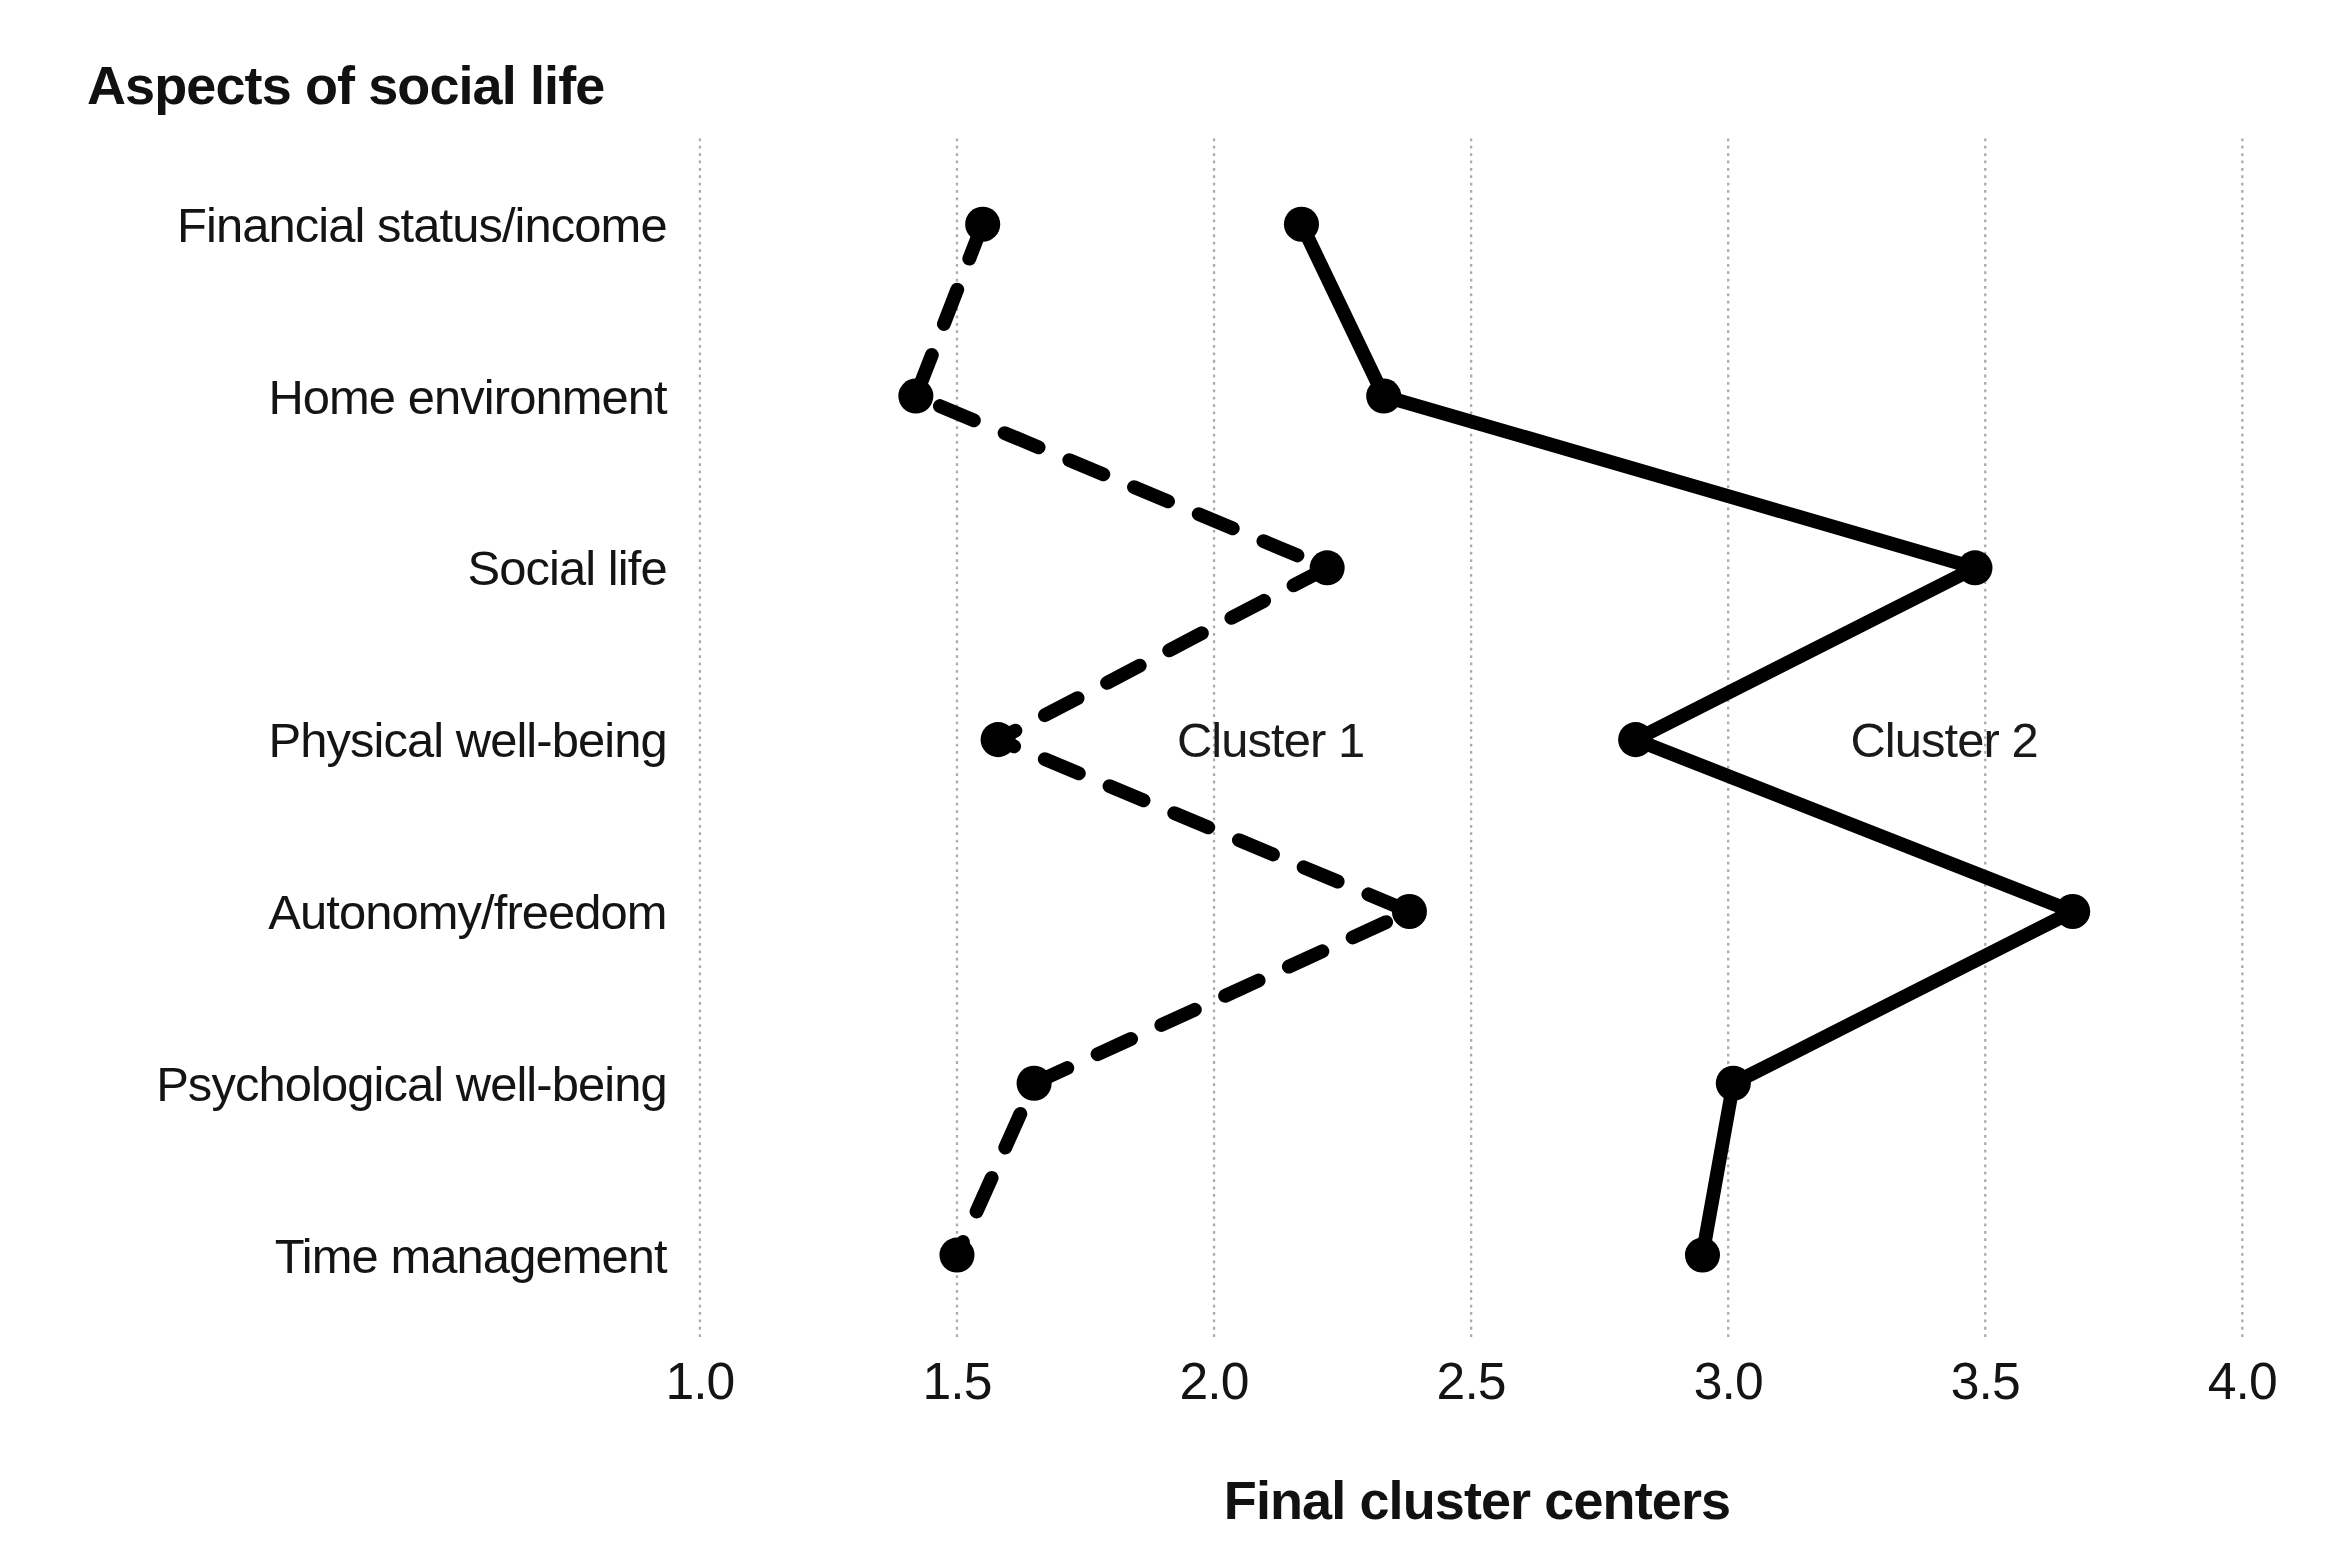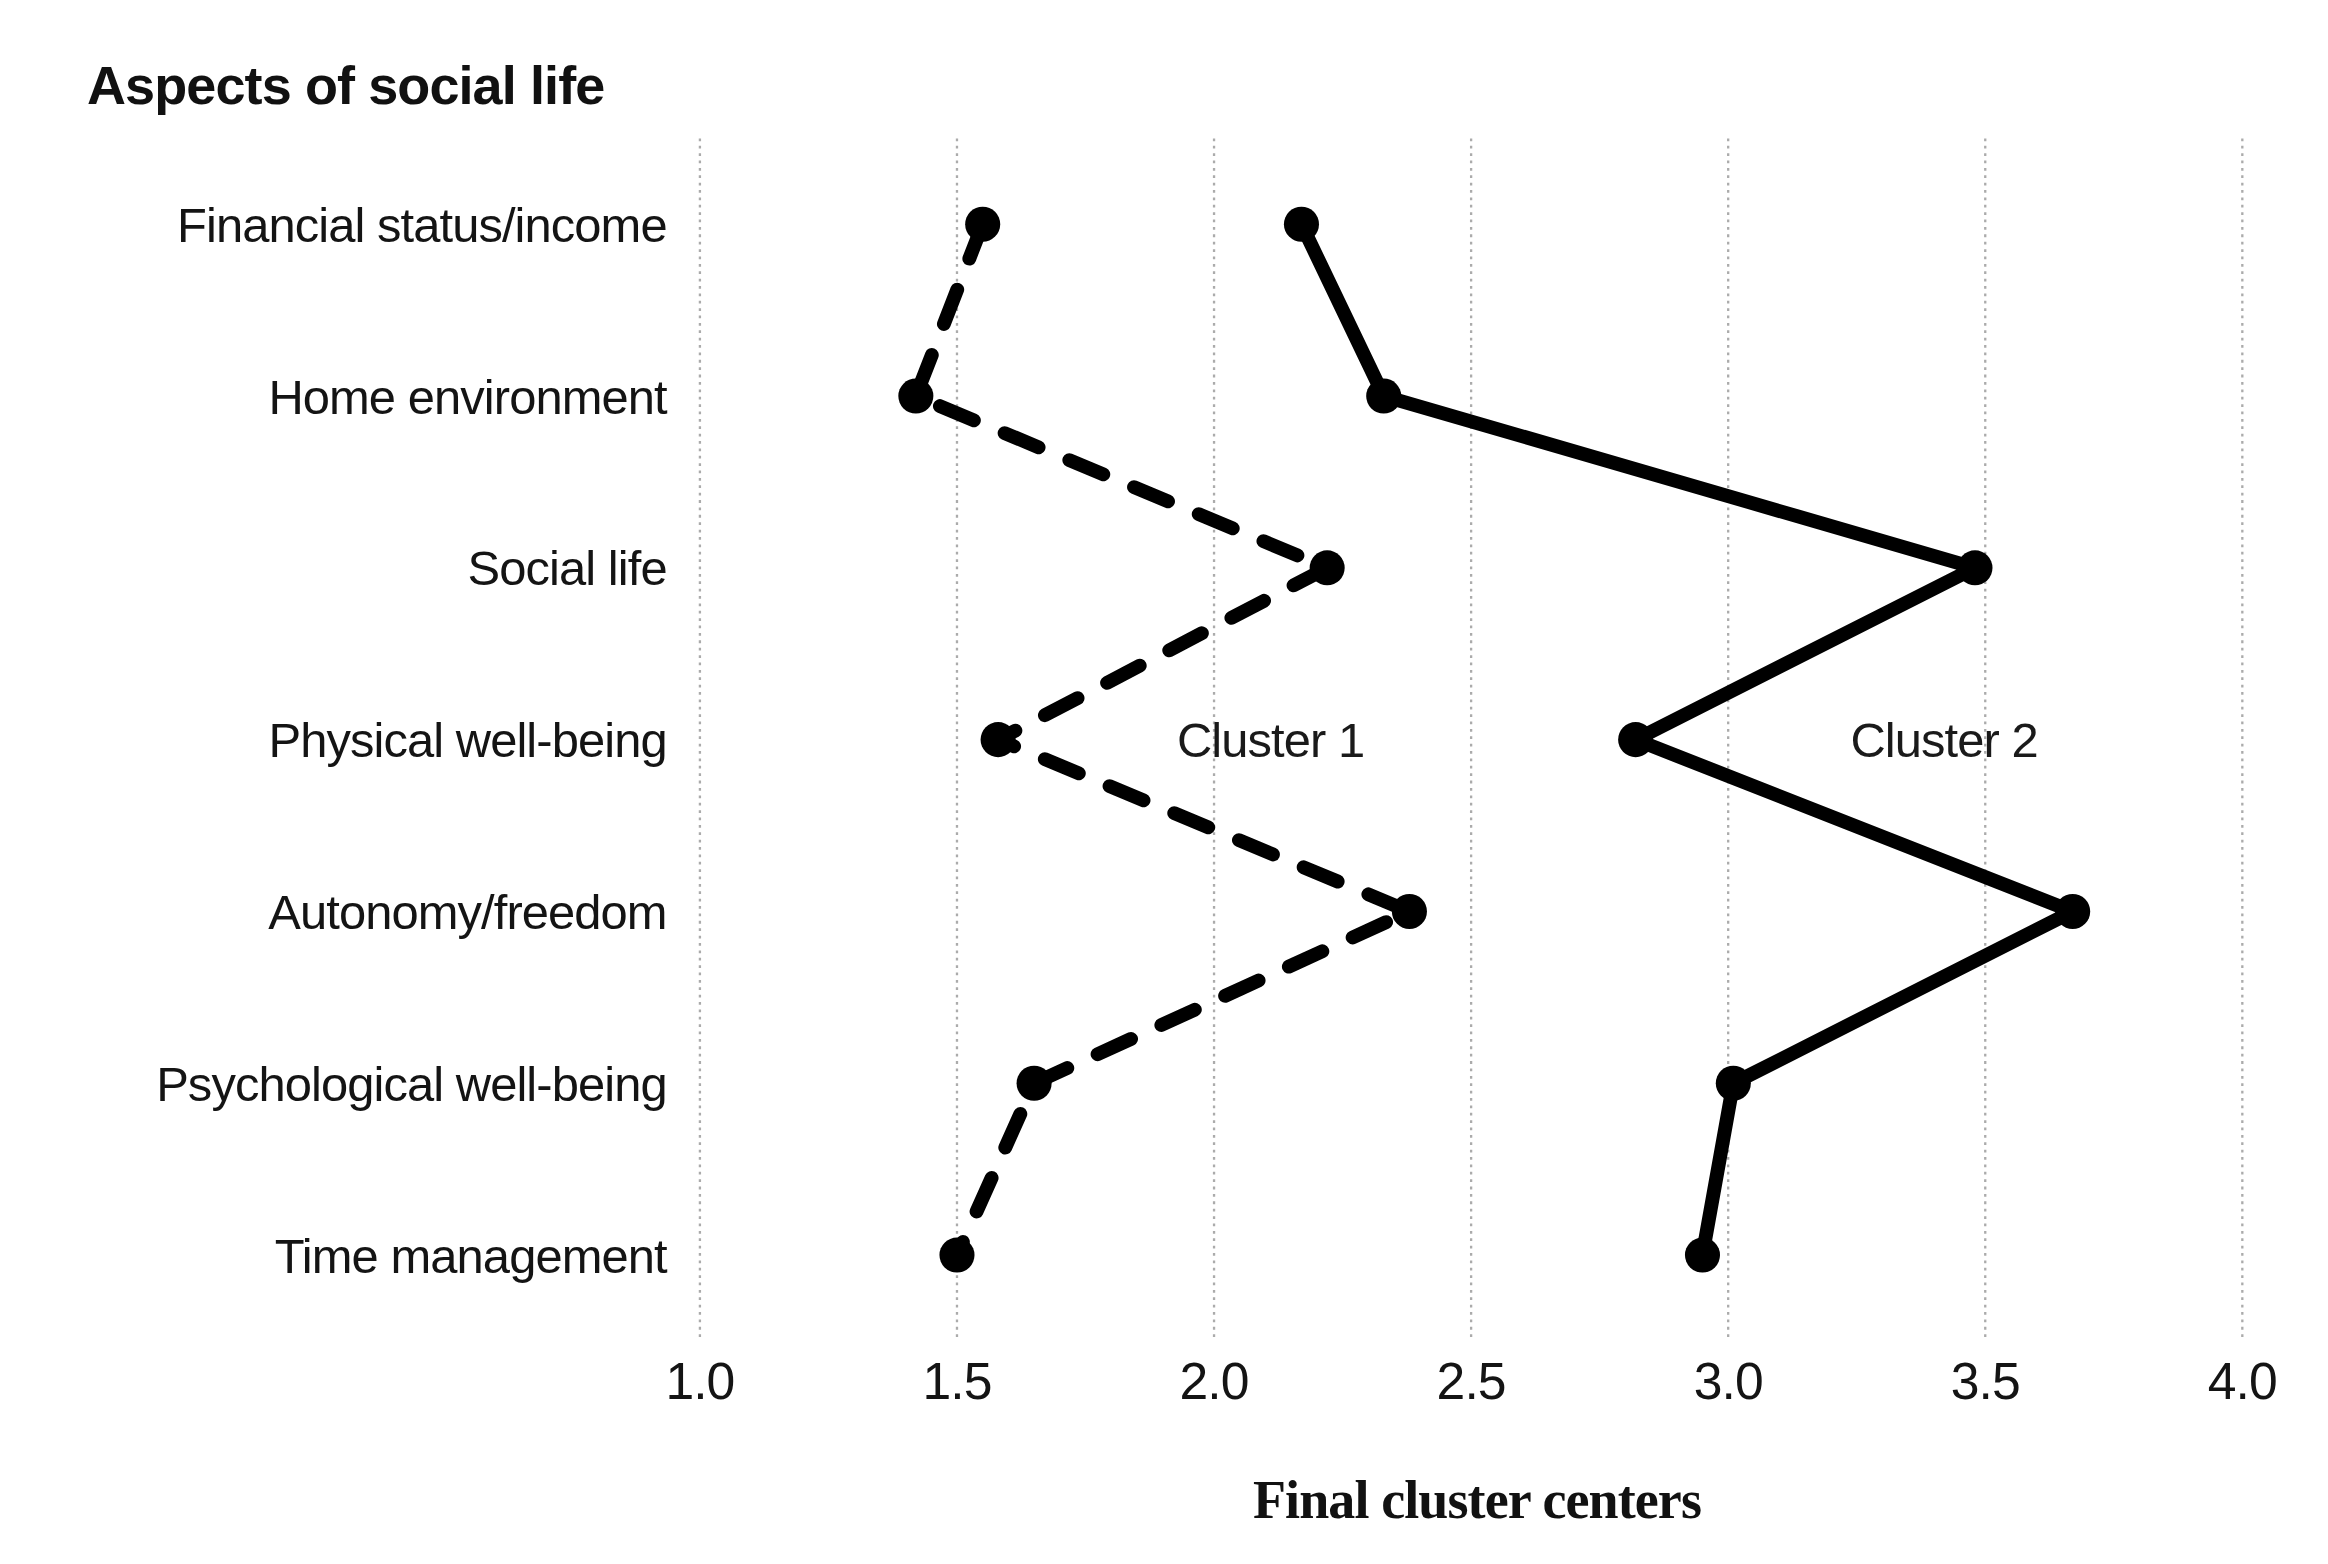--- a/index.html
+++ b/index.html
@@ -29,21 +29,20 @@
   .x-axis-title {
     position: absolute;
     left: 1477px;
     top: 1469px;
     transform: translateX(-50%);
     font-size: 54px;
     font-weight: bold;
     letter-spacing: -0.9px;
     color: #111111;
     white-space: nowrap;
-    font-family: Liberation Serif, serif;
   }
   svg#plot {
     position: absolute;
     left: 0;
     top: 0;
   }
   .gridline {
     stroke: #ababab;
     stroke-width: 2.5;
     stroke-dasharray: 3 5;

